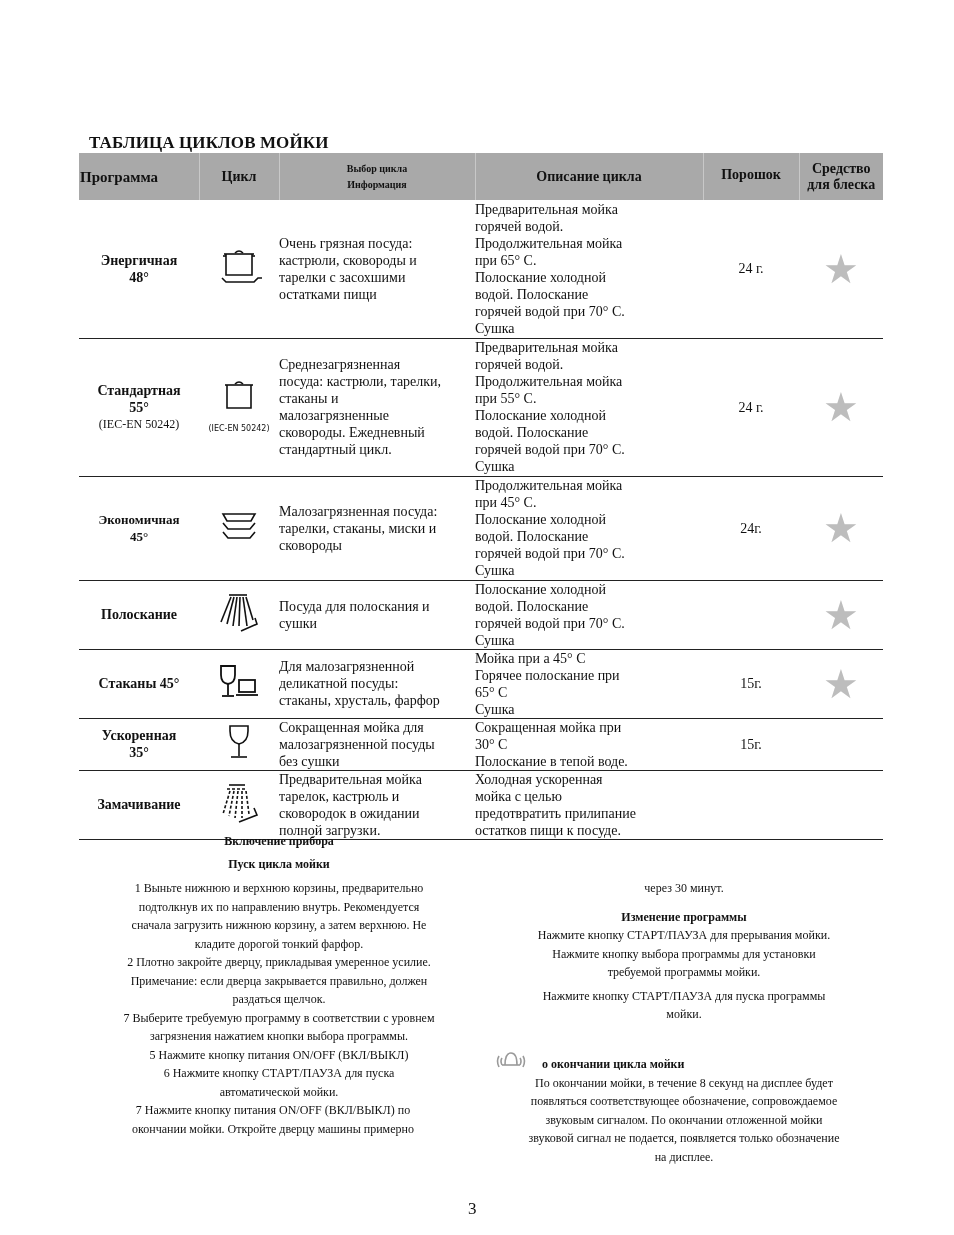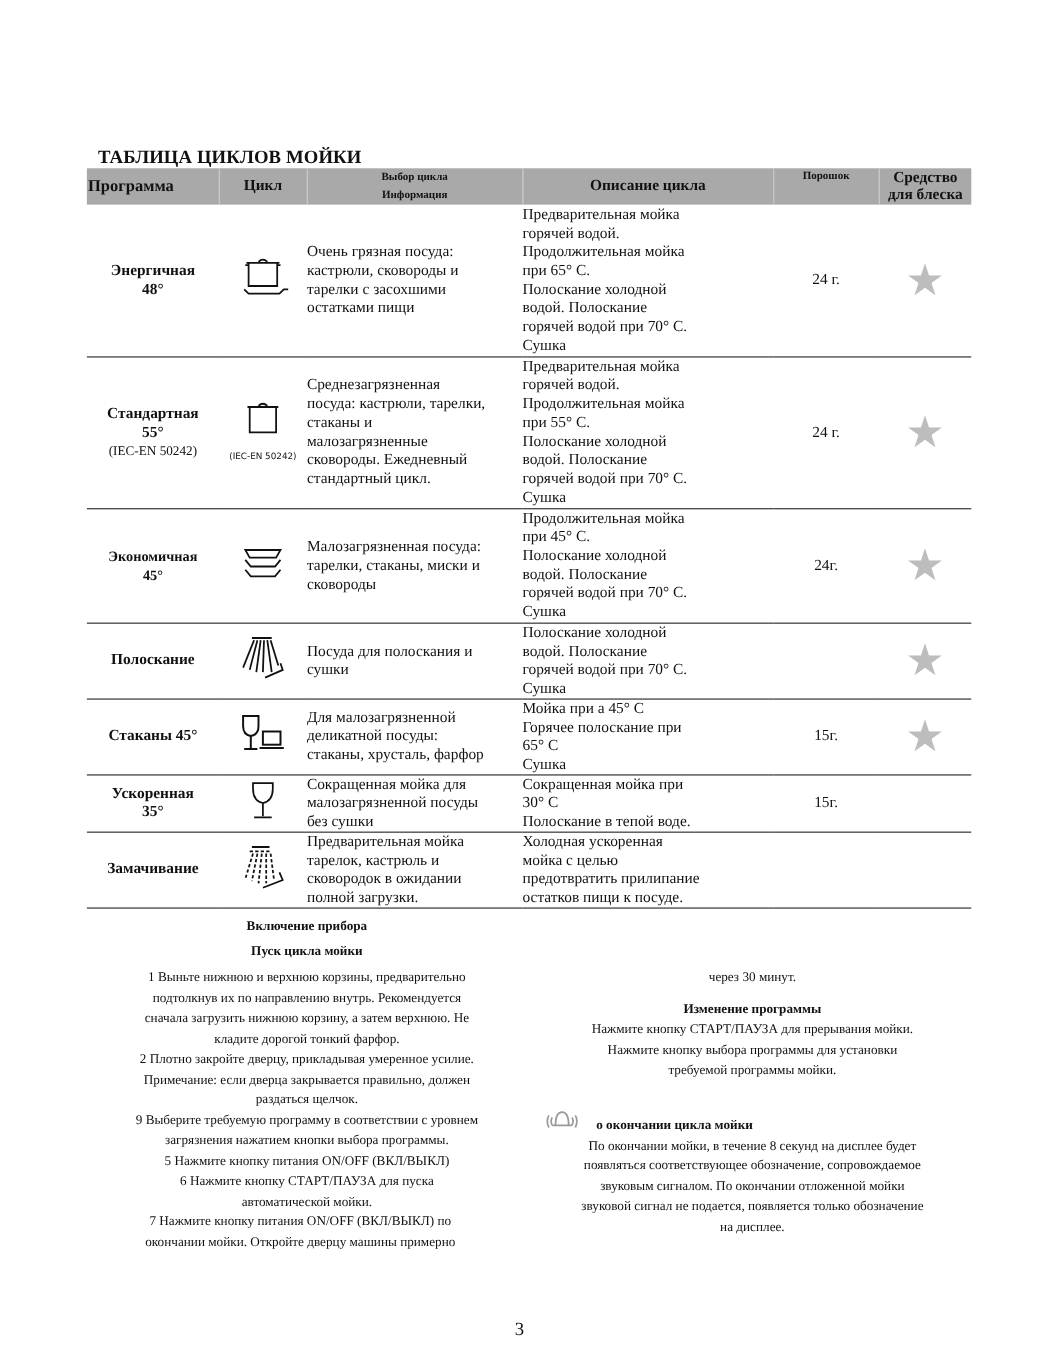--- a/index.html
+++ b/index.html
@@ -18,21 +18,21 @@
   }
   table.cycles th {
     background: #a9a9a9; color: #111; font-weight: bold; padding: 0 2px;
     height: 33px; line-height: 16px; vertical-align: middle;
     border-right: 1px solid #c8c8c8;
   }
   table.cycles th.h-prog { text-align: left; padding-left: 1px; font-size: 15px; }
   table.cycles th.h-cycle { font-size: 14px; margin-left: 36px; }
   table.cycles th.h-info { font-size: 10px; }
   table.cycles th.h-desc { font-size: 14px; }
-  table.cycles th.h-powder { font-size: 10px; vertical-align: top; padding-top: 0; }
+  table.cycles th.h-powder { font-size: 14px; vertical-align: top; padding-top: 14px; }
   table.cycles th.h-rinse { font-size: 14px; border-right: none; }
   table.cycles td {
     border-bottom: 1.5px solid #222; padding: 0; vertical-align: middle; margin-top: 20px;
   }
   table.cycles tr:first-of-type td { }
   td.prog { text-align: center; font-weight: bold; font-size: 14px; line-height: 17px; }
   td.prog .sub { font-weight: normal; font-size: 12px; display: block; }
   td.icon { text-align: center; }
   td.info, td.desc { vertical-align: top; padding-left: 4px; white-space: pre-line; }
   td.powder { text-align: center; font-size: 14px; }
@@ -260,35 +260,37 @@
 <div class="sec left-col">
   <div class="h-bold" style="margin-bottom:4px">Включение прибора</div>
   <div class="h-bold" style="margin-bottom:6px">Пуск цикла мойки</div>
   <div class="list-item"><span class="txt">1 Выньте нижнюю и верхнюю корзины, предварительно
    подтолкнув их по направлению внутрь. Рекомендуется
    сначала загрузить нижнюю корзину, а затем верхнюю. Не
    кладите дорогой тонкий фарфор.</span></div>
   <div class="list-item"><span class="txt">2 Плотно закройте дверцу, прикладывая умеренное усилие.
    Примечание: если дверца закрывается правильно, должен
    раздаться щелчок.</span></div>
-  <div class="list-item"><span class="txt">9 Выберите требуемую программу в соответствии с уровнем
+  <div class="list-item"><span class="txt">7 Выберите требуемую программу в соответствии с уровнем
    загрязнения нажатием кнопки выбора программы.</span></div>
   <div class="list-item"><span class="txt"> 5  Нажмите кнопку питания ON/OFF (ВКЛ/ВЫКЛ)</span></div>
   <div class="list-item"><span class="txt"> 6  Нажмите кнопку СТАРТ/ПАУЗА для пуска
     автоматической мойки.</span></div>
   <div class="list-item" style="margin-left:-12px"><span class="txt">7  Нажмите кнопку питания ON/OFF (ВКЛ/ВЫКЛ) по
    окончании мойки. Откройте дверцу машины примерно</span></div>
 </div>
 
 <div class="sec right-col">
   <div class="p" style="margin-bottom:10px">через 30 минут.</div>
   <div class="h-bold">Изменение программы</div>
   <div class="p">Нажмите кнопку СТАРТ/ПАУЗА для прерывания  мойки.
 Нажмите кнопку выбора программы для установки
 требуемой программы мойки.</div>
+  <div class="p">Нажмите кнопку СТАРТ/ПАУЗА для пуска программы
+мойки.</div>
   <div class="bell-row">
     <svg width="34" height="26" viewBox="0 0 34 26" fill="none" stroke="#9a9a9a" stroke-width="1.6">
       <path d="M11 17 Q11 5 17 5 Q23 5 23 17"></path>
         <line x1="8" y1="17" x2="26" y2="17"></line>
       <path d="M5 8 Q2 13 5 19"></path>
         <path d="M8 10 Q6 13 8 17"></path>
       <path d="M29 8 Q32 13 29 19"></path>
         <path d="M26 10 Q28 13 26 17"></path>
     </svg>
     <span class="h-bold">о окончании цикла мойки</span>

